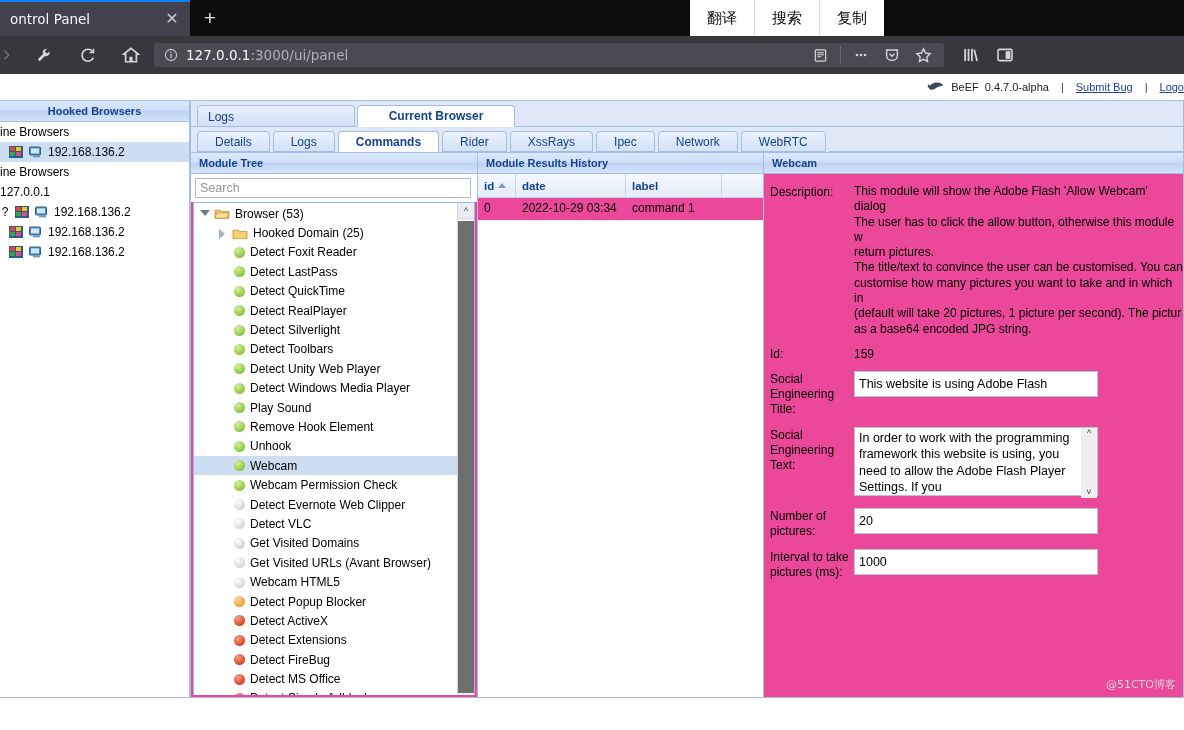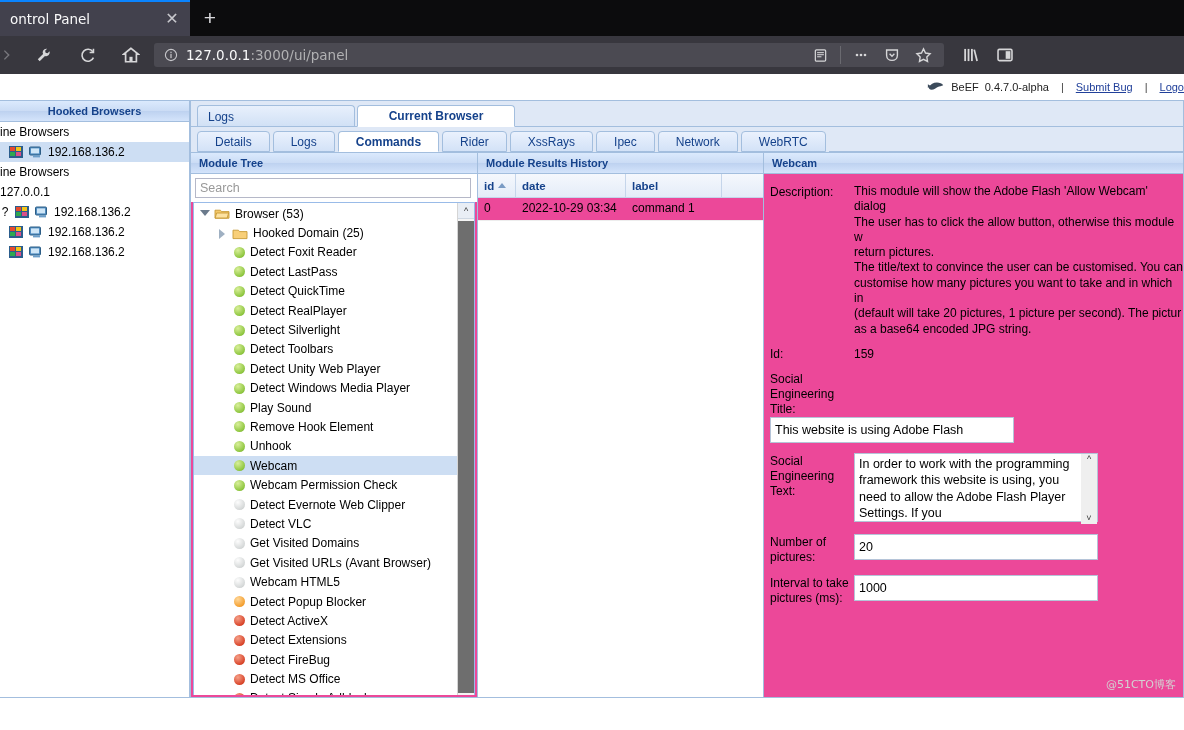--- a/index.html
+++ b/index.html
@@ -302,20 +302,25 @@
 
 <div class="browser-chrome">
 
   <div class="tabstrip">
     <div class="tab">
       <span class="tab-title">ontrol Panel</span>
       <span class="tab-close">✕</span>
     </div>
     <div class="newtab">+</div>
 
+    <div class="ctx-popup">
+      <div class="ctx-item">翻译</div>
+      <div class="ctx-item">搜索</div>
+      <div class="ctx-item">复制</div>
+    </div>
   </div>
 
   <div class="navbar">
     <div class="nav-btn dim" style="width:14px;margin-left:-8px;">
       <svg width="14" height="14" viewBox="0 0 16 16">
           <path d="M5 3l5 5-5 5" fill="none" stroke="#c6c6ca" stroke-width="1.6"></path>
         </svg>
     </div>
     <div class="nav-btn" style="margin-left:12px;">
       <svg width="17" height="17" viewBox="0 0 16 16">
@@ -733,21 +738,21 @@
 customise how many pictures you want to take and in which in
 (default will take 20 pictures, 1 picture per second). The pictur
 as a base64 encoded JPG string.</div>
             </div>
 
             <div class="frow" style="margin-top:6px;">
               <div class="flabel">Id:</div>
               <div class="fval-static">159</div>
             </div>
 
-            <div class="frow" style="flex-direction:column;">
+            <div class="frow" style="">
               <div class="flabel">Social Engineering Title:</div>
               <input class="finput" type="text" value="This website is using Adobe Flash" style="">
             </div>
 
             <div class="frow" style="margin-top:10px;">
               <div class="flabel">Social Engineering Text:</div>
               <div class="ftextarea-wrap">
                 <textarea class="ftextarea" style="">In order to work with the programming framework this website is using, you need to allow the Adobe Flash Player Settings. If you</textarea>
                 <div class="ta-scroll">
                   <span class="ta-arrow">^</span>

